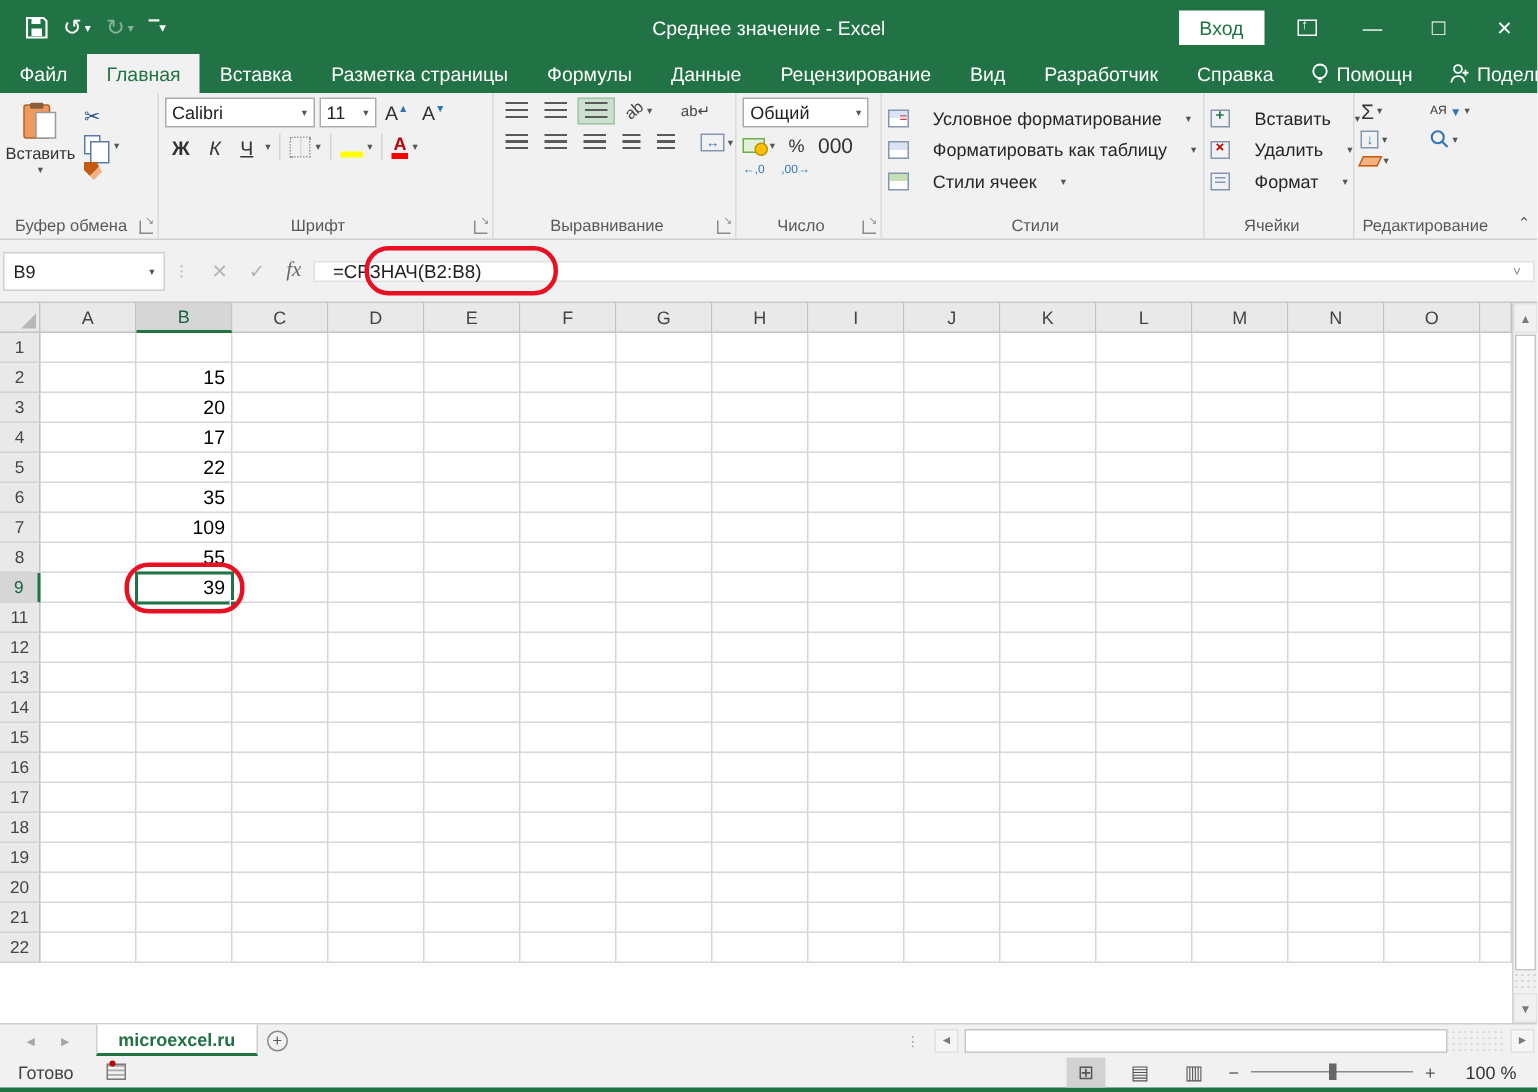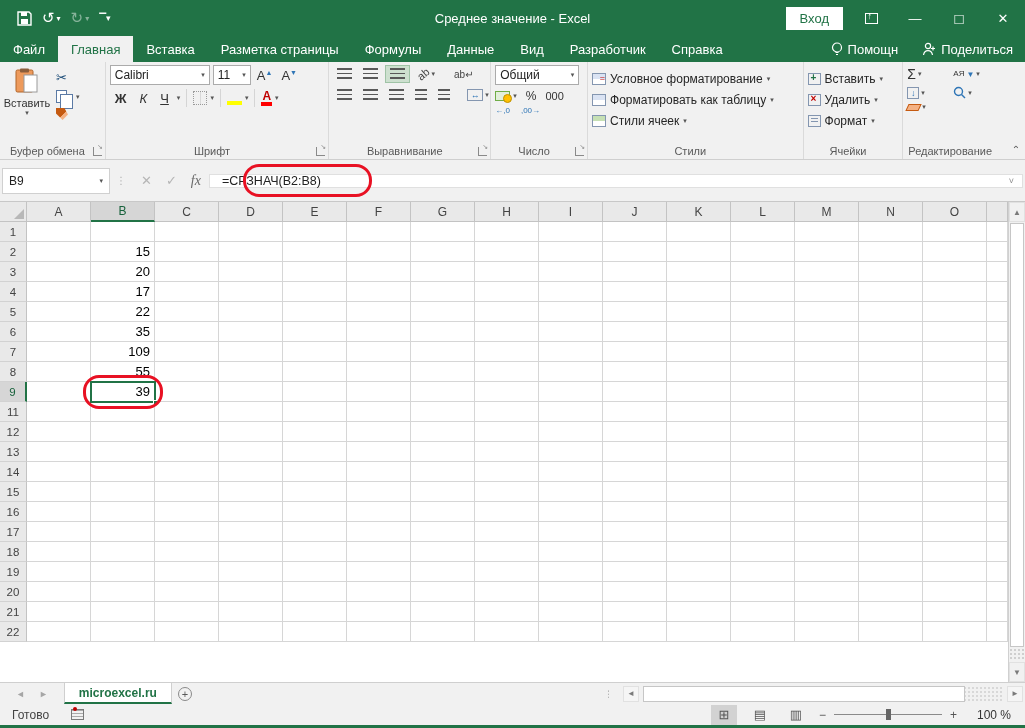--- a/index.html
+++ b/index.html
@@ -90,27 +90,27 @@
   .merge-ic { width:16px; height:12px; border:1px solid #8496b0; font-size:9px; color:#2e75b6;
     display:flex; align-items:center; justify-content:center; }
 
   
   .g-num { width:97px; }
   .num-combo { width:84px; }
   .money-ic { width:15px; height:10px; border:1px solid #70ad47; background:#e2efda; position:relative; }
   .money-ic::after { content:""; position:absolute; right:-3px; bottom:-3px; width:7px; height:7px;
     border-radius:50%; background:#ffc000; border:1px solid #bf9000; }
   .pct { font-size:12px; color:#333; }
-  .thou { font-size:11px; color:#333; letter-spacing:0; }
+  .thou { font-size:14px; color:#333; letter-spacing:0; }
   .dec-ic { font-size:8px; color:#2e75b6; line-height:8px; text-align:center; }
 
   
   .g-styles { width:216px; padding-top:6px; }
   .g-cells  { width:100px; padding-top:6px; }
-  .menu-row { display:flex; align-items:center; gap:4px; height:21px; font-size:12px; color:#262626; white-space:nowrap; }
+  .menu-row { display:flex; align-items:center; gap:16px; height:21px; font-size:12px; color:#262626; white-space:nowrap; }
   .tbl-ic { width:14px; height:12px; border:1px solid #8496b0; background:
     linear-gradient(#dae3f3 50%, #fff 50%); position:relative; flex:none; }
   .tbl-ic.cf::after { content:"="; position:absolute; right:0px; top:-1px; font-size:9px; color:#c00000; }
   .tbl-ic.green { background:linear-gradient(#c6e0b4 50%, #fff 50%); }
   .cell-ic { width:13px; height:12px; border:1px solid #8496b0; flex:none; position:relative; }
   .cell-ic.ins::after { content:"+"; position:absolute; left:2px; top:-2px; font-size:10px; color:#217346; font-weight:bold; }
   .cell-ic.del::after { content:"×"; position:absolute; left:2px; top:-2px; font-size:10px; color:#c00000; font-weight:bold; }
   .cell-ic.fmt::after { content:""; position:absolute; left:2px; top:2px; right:2px; height:1px;
     background:#8496b0; box-shadow:0 3px 0 #8496b0; }
 
@@ -240,20 +240,21 @@
   </div>
 </div>
 
 <div class="tabrow">
   <div class="tab">Файл</div>
   <div class="tab active">Главная</div>
   <div class="tab">Вставка</div>
   <div class="tab">Разметка страницы</div>
   <div class="tab">Формулы</div>
   <div class="tab">Данные</div>
+  <div class="tab">Рецензирование</div>
   <div class="tab">Вид</div>
   <div class="tab">Разработчик</div>
   <div class="tab">Справка</div>
   <div class="tab-spacer"></div>
   <div class="tab-util">
     <svg width="12" height="15" viewBox="0 0 12 15">
         <circle cx="6" cy="5.5" r="4.5" fill="none" stroke="#fff" stroke-width="1.2"></circle>
         <path d="M4.5 10.5h3M5 12.5h2" stroke="#fff" stroke-width="1.2"></path>
       </svg>
     <span>Помощн</span>

